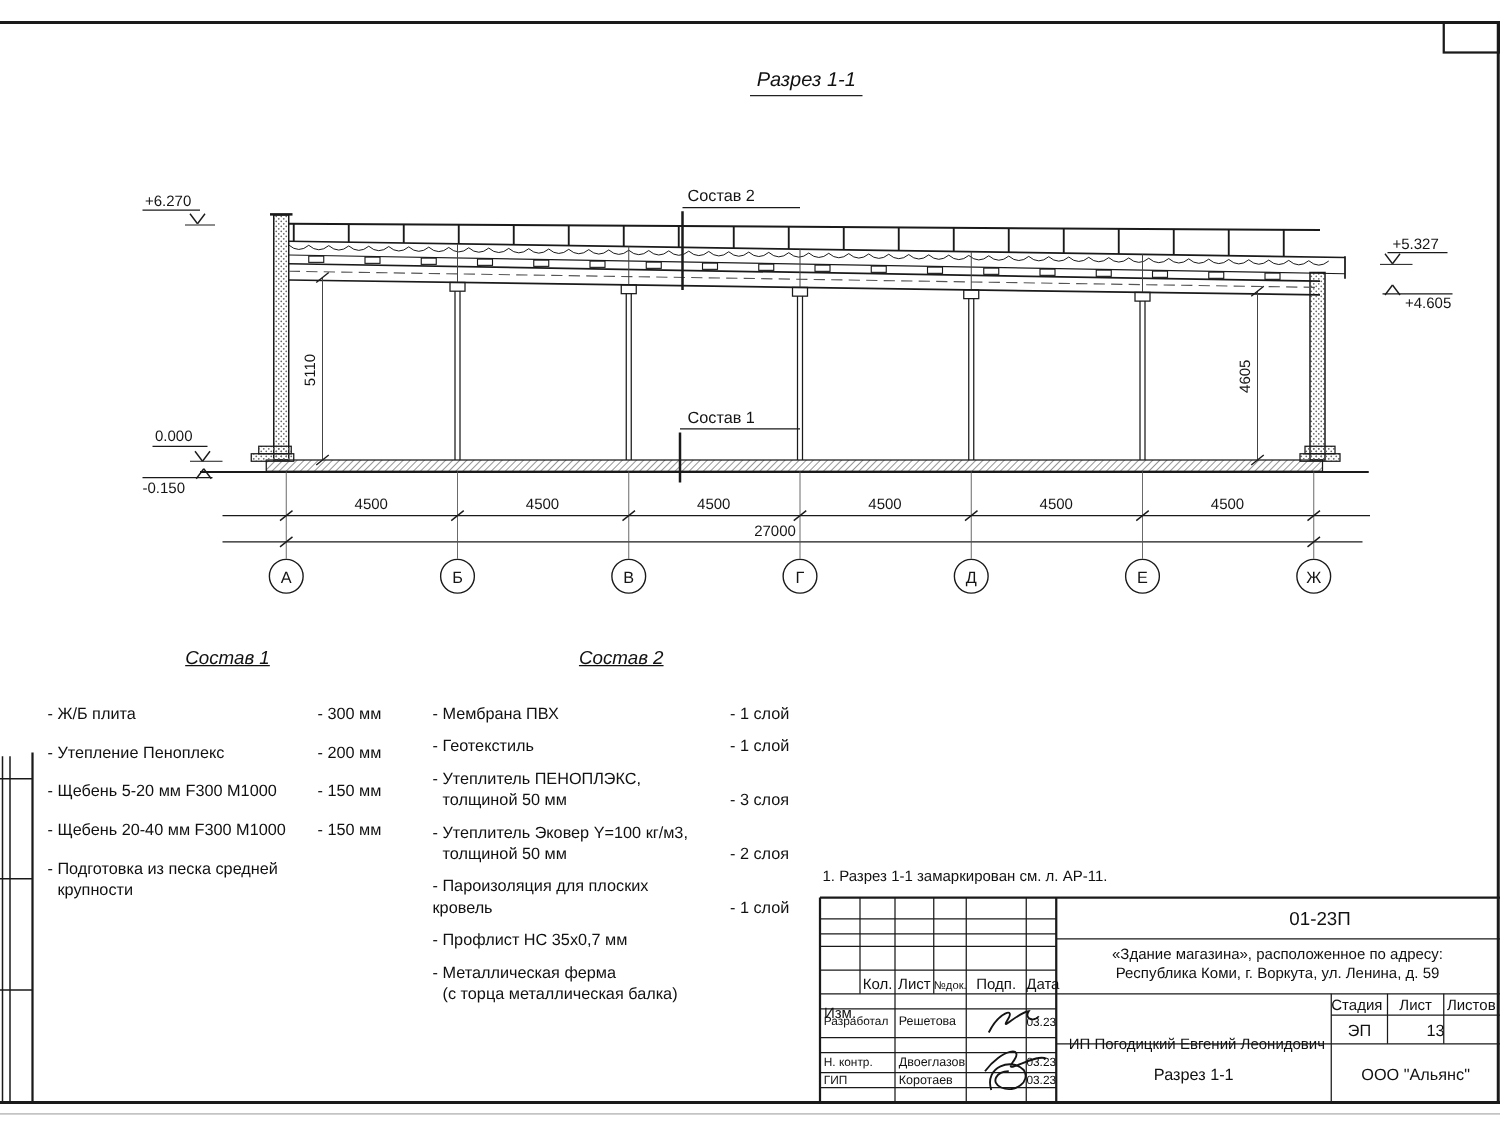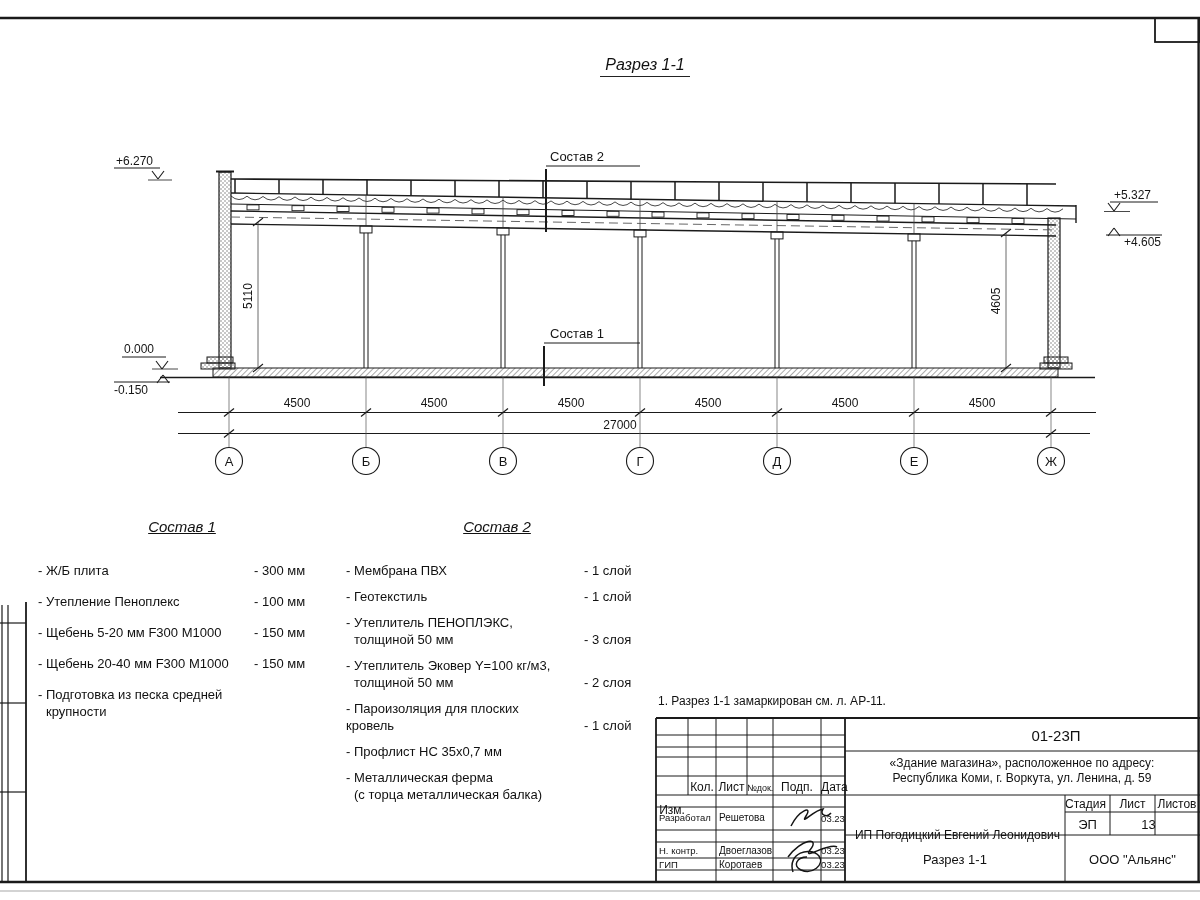--- a/index.html
+++ b/index.html
@@ -252,21 +252,21 @@
 
   
   <div id="sostav1" class="abs slist">
     <div class="stitle">Состав 1</div>
     <div class="srow">
         <div class="sname"><span>- Ж/Б плита</span></div>
         <div class="sval">- 300 мм</div>
       </div>
     <div class="srow">
         <div class="sname"><span>- Утепление Пеноплекс</span></div>
-        <div class="sval">- 100 мм</div>
+        <div class="sval">- 200 мм</div>
       </div>
     <div class="srow">
         <div class="sname"><span>-  Щебень 5-20 мм F300 М1000</span></div>
         <div class="sval">- 150 мм</div>
       </div>
     <div class="srow">
         <div class="sname"><span>-  Щебень 20-40 мм F300 М1000</span></div>
         <div class="sval">- 150 мм</div>
       </div>
     <div class="srow">

